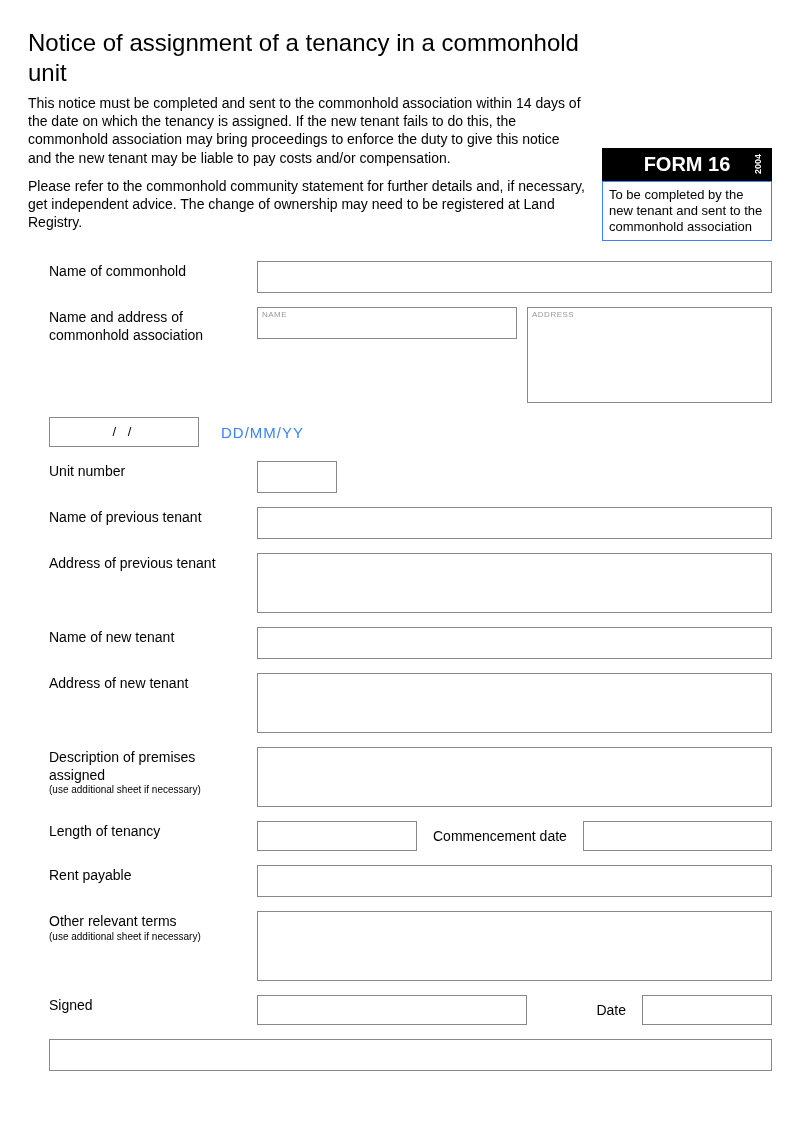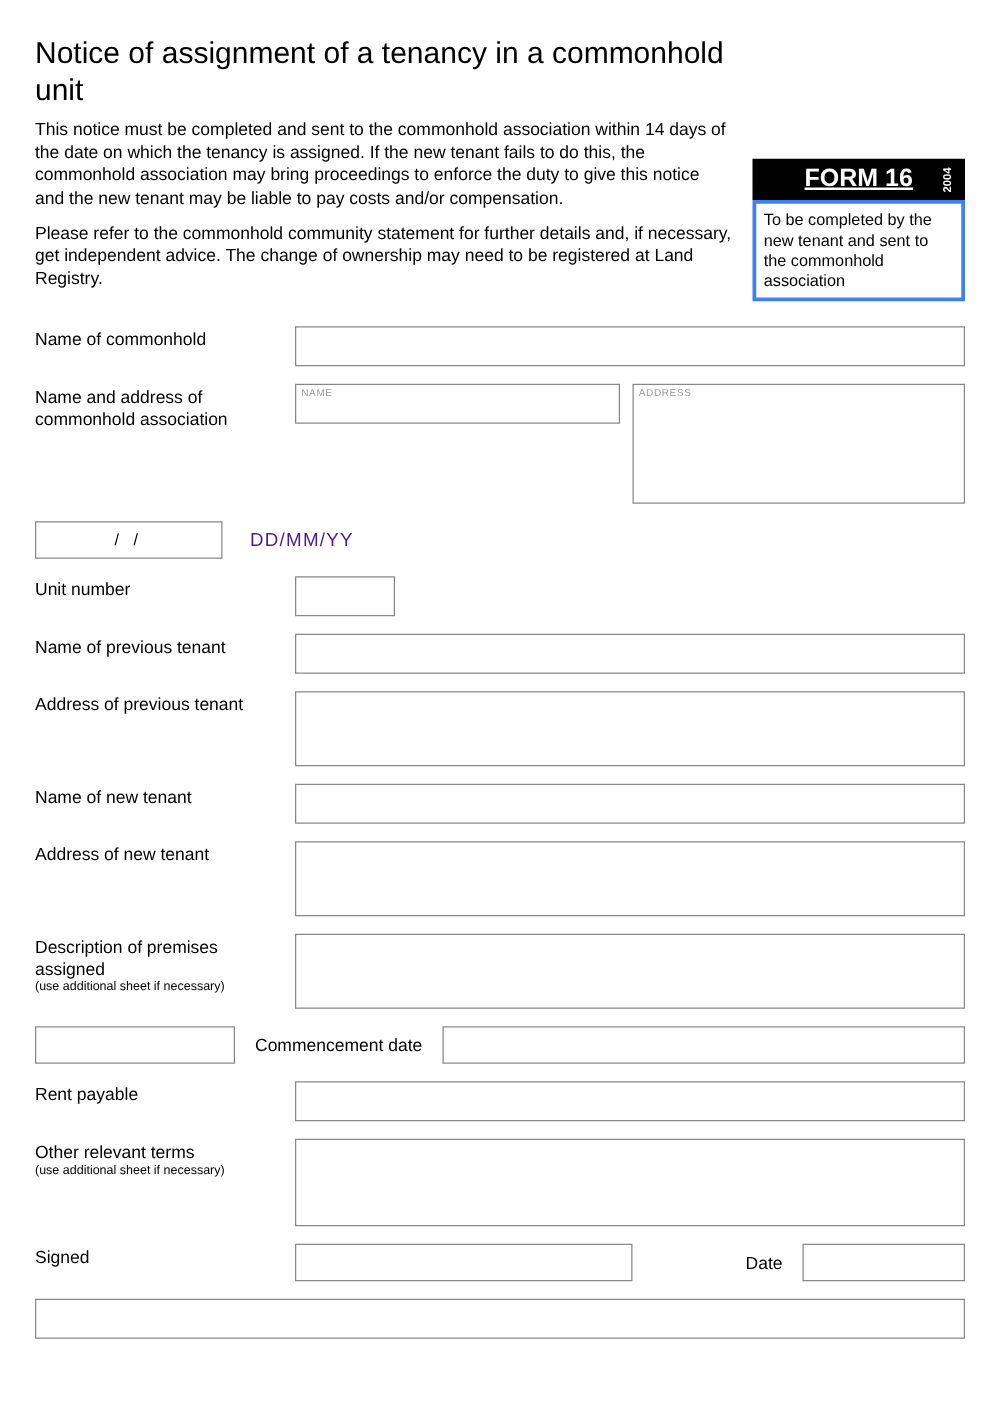--- a/index.html
+++ b/index.html
@@ -30,37 +30,36 @@
     flex-shrink: 0;
   }
   .form-badge {
     background: #000;
     color: #fff;
     font-weight: bold;
     font-size: 20px;
     text-align: center;
     padding: 5px 2px;
     position: relative;
-    text-decoration: underline;
   }
   .form-badge .year {
     position: absolute;
     right: 4px;
     top: 50%;
     transform: translateY(-50%) rotate(-90deg);
     font-size: 9px;
     font-weight: bold;
   }
   .form-instruct {
-    border: 3px solid #3b82f6;
+    border: 1px solid #3b82f6;
     padding: 5px 6px;
     font-size: 13px;
     line-height: 1.25;
   }
-  .form-area { margin-top: 20px; }
+  .form-area { margin-top: 20px; margin-left: 21px; }
   .row {
     display: flex;
     align-items: flex-start;
     margin-bottom: 14px;
     gap: 8px;
   }
   .label {
     width: 200px;
     flex-shrink: 0;
     font-size: 14px;
@@ -92,21 +91,21 @@
   .box-date { width: 150px; height: 30px; text-align: center; line-height: 28px; letter-spacing: 4px; font-size: 13px; }
   .inner-label {
     position: absolute;
     top: 2px;
     left: 4px;
     font-size: 8px;
     color: #999;
     letter-spacing: 0.5px;
   }
   .date-hint {
-    color: #4c1d95;
+    color: #3b82f6;
     font-size: 15px;
     letter-spacing: 1px;
     align-self: center;
     margin-left: 12px;
   }
   .mid-label {
     font-size: 14px;
     align-self: center;
     padding: 0 6px;
   }
@@ -196,20 +195,21 @@
     <div class="label">
       <span>Description of premises assigned</span>
       <span class="hint">(use additional sheet if necessary)</span>
     </div>
     <div class="fields">
       <div class="box box-tall"></div>
     </div>
   </div>
 
   <div class="row">
+    <div class="label">Length of tenancy</div>
     <div class="fields">
       <div class="box" style="width:160px;height:30px"></div>
       <div class="mid-label">Commencement date</div>
       <div class="box" style="flex:1;height:30px"></div>
     </div>
   </div>
 
   <div class="row">
     <div class="label">Rent payable</div>
     <div class="fields">

